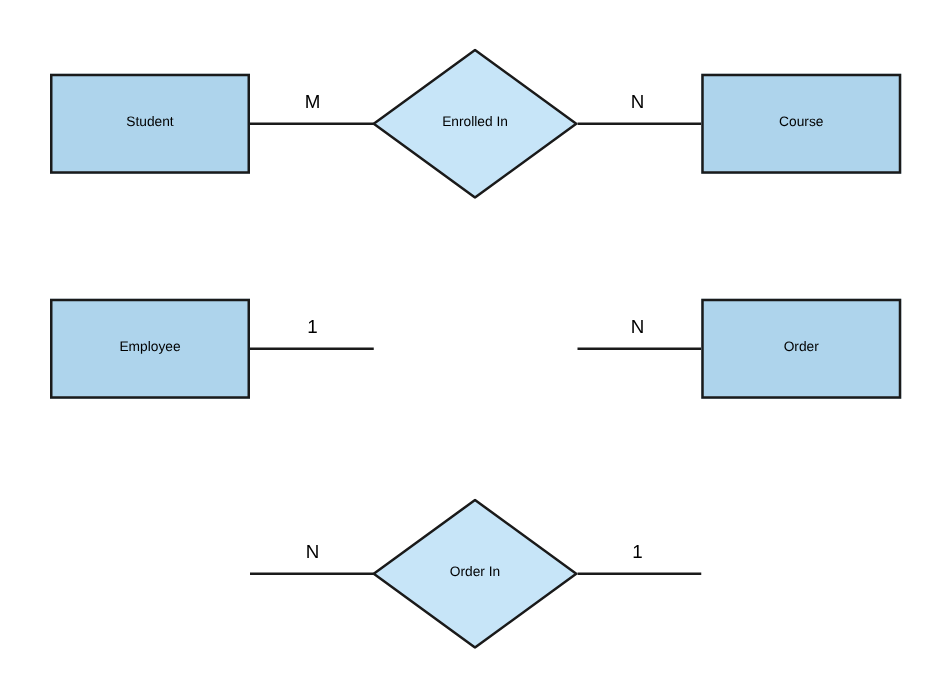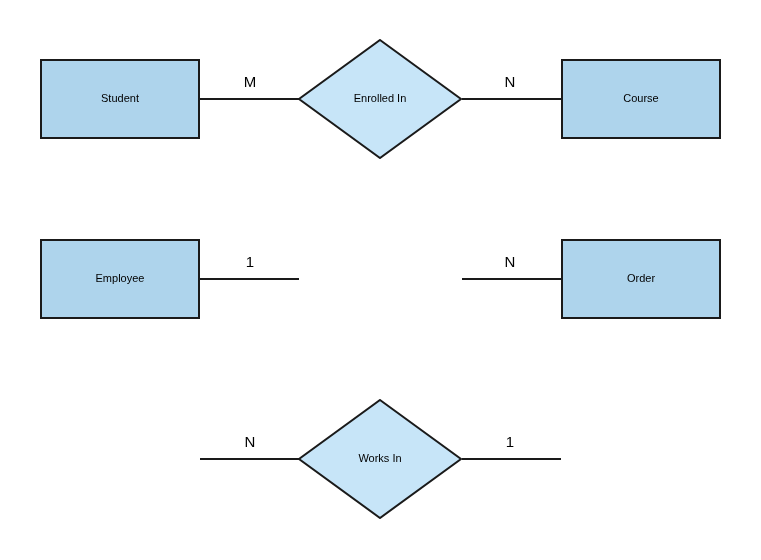--- a/index.html
+++ b/index.html
@@ -129,19 +129,19 @@
     </div>
   </div>
 
   <div class="row r3">
     <div class="connector conn-left"></div>
     <span class="cardinality card-left">N</span>
     <div class="diamond-wrap">
       <svg class="diamond-svg" width="164" height="120" viewBox="0 0 164 120">
         <polygon points="82,1 163,60 82,119 1,60"></polygon>
       </svg>
-      <span class="shape-label diamond-label">Works In</span>
+      <span class="shape-label diamond-label">Order In</span>
     </div>
     <span class="cardinality card-right">1</span>
     <div class="connector conn-right"></div>
   </div>
 
 </div>
 
 </body></html>

